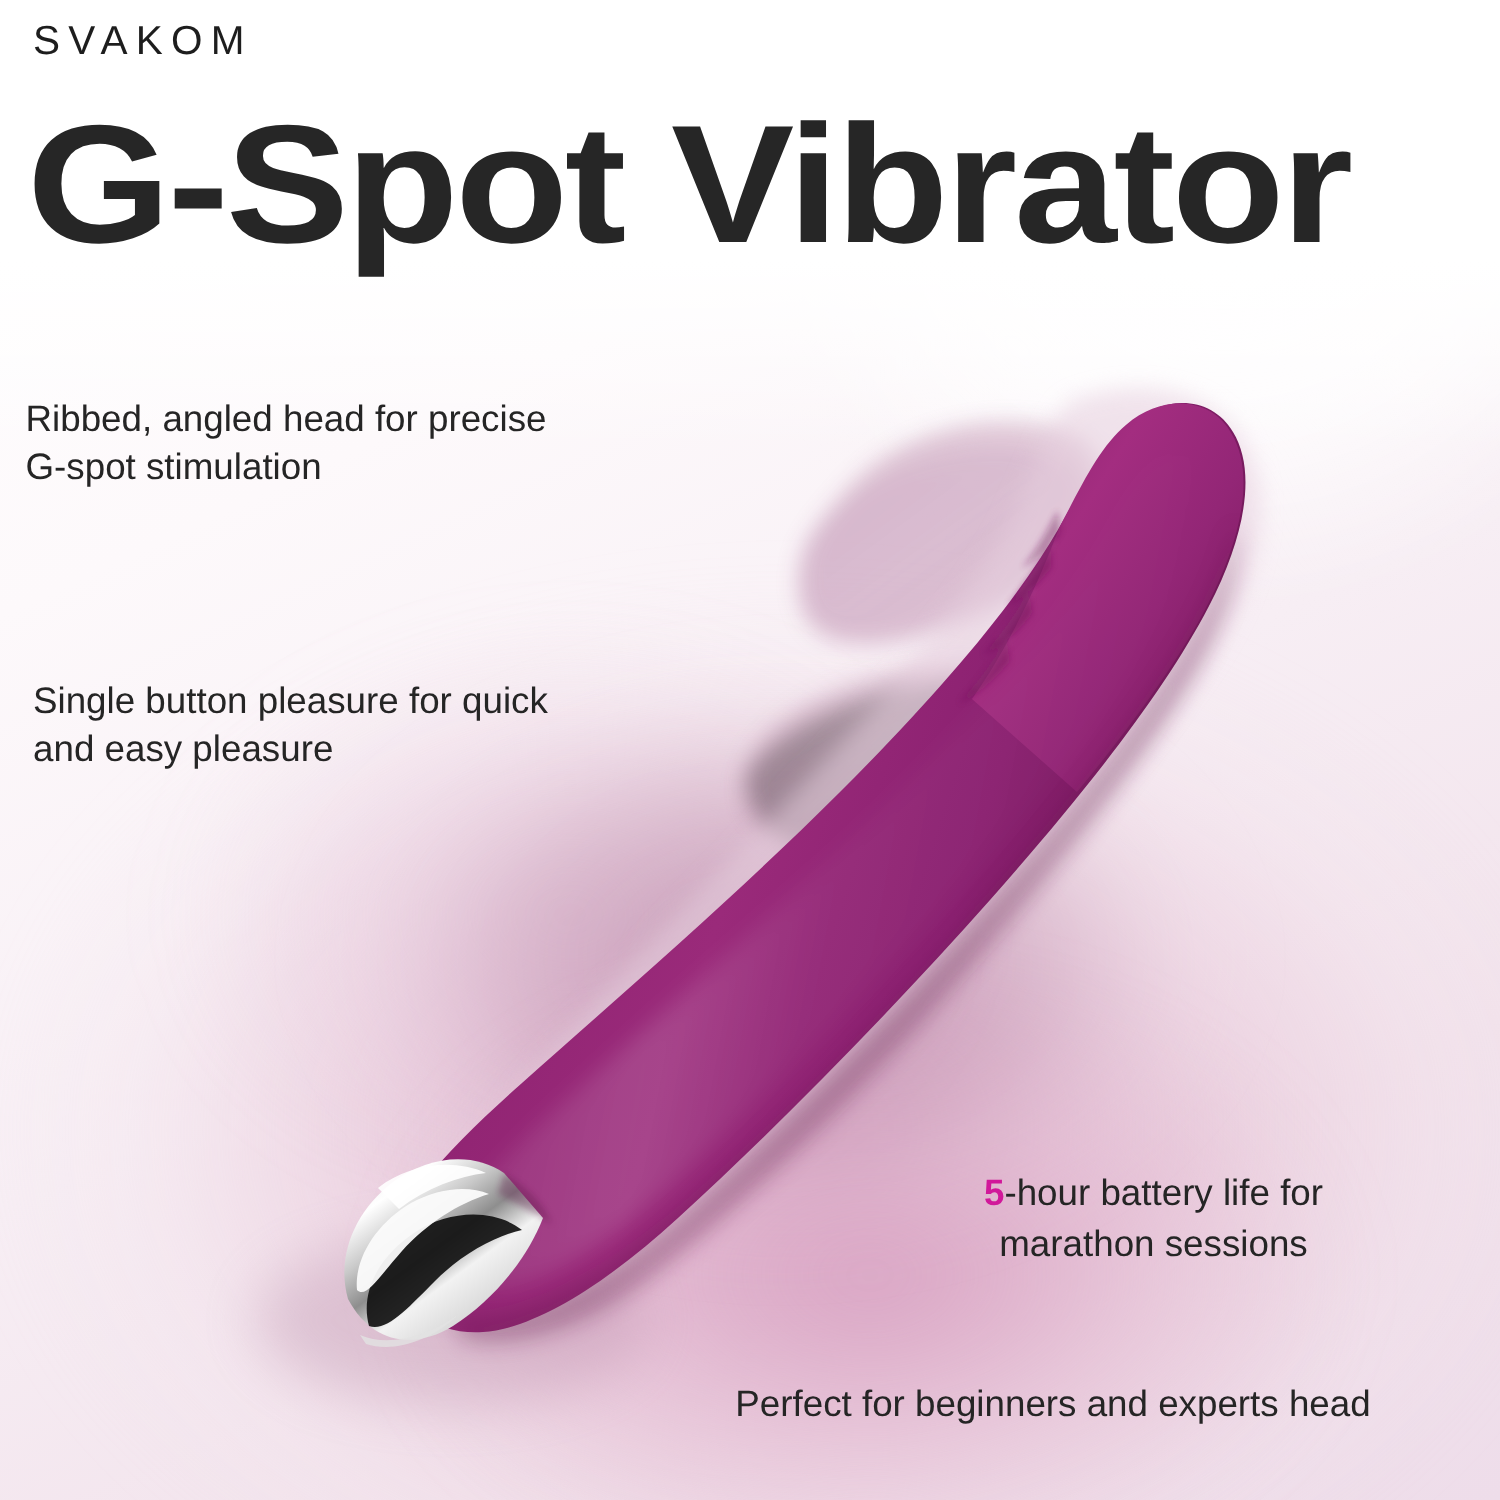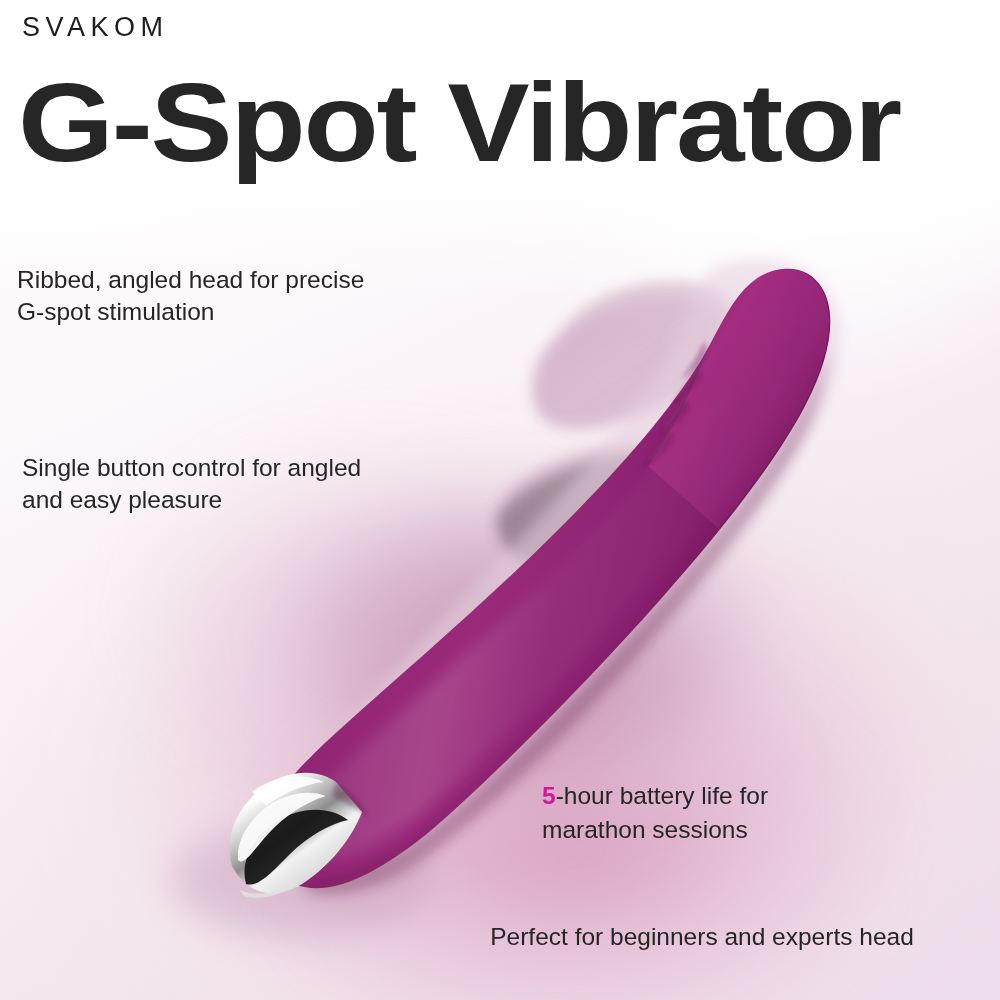--- a/index.html
+++ b/index.html
@@ -93,22 +93,22 @@
     font-size:24.5px;
     line-height:32px;
     font-weight:400;
     color:#252525;
     white-space:pre-line;
   }
   .feature.f1{left:17px;top:264px;}
   .feature.f2{left:22px;top:452px;}
 
   .feature.right{
-    text-align:left;
-    right:28px;
+    text-align:center;
+    right:16px;
     white-space:pre-line;
     line-height:34px;
   }
   .feature.f3{top:779px;width:430px;}
   .feature.f4{top:920px;width:560px;text-align:center;right:18px;}
 
   .accent-num{
     color:#d1189a;
     font-weight:700;
   }
@@ -316,21 +316,21 @@
     </svg>
   </div>
 
   <div class="brand">SVAKOM</div>
 
   <div class="headline">G-Spot Vibrator</div>
 
   <div class="feature f1">Ribbed, angled head for precise
 G-spot stimulation</div>
 
-  <div class="feature f2">Single button control for angled
+  <div class="feature f2">Single button pleasure for quick
 and easy pleasure</div>
 
   <div class="feature right f3"><span class="accent-num">5</span><span>-hour battery life for
 marathon sessions</span></div>
 
   <div class="feature right f4">Perfect for beginners and experts head</div>
 
 </div>
 
 </body></html>

